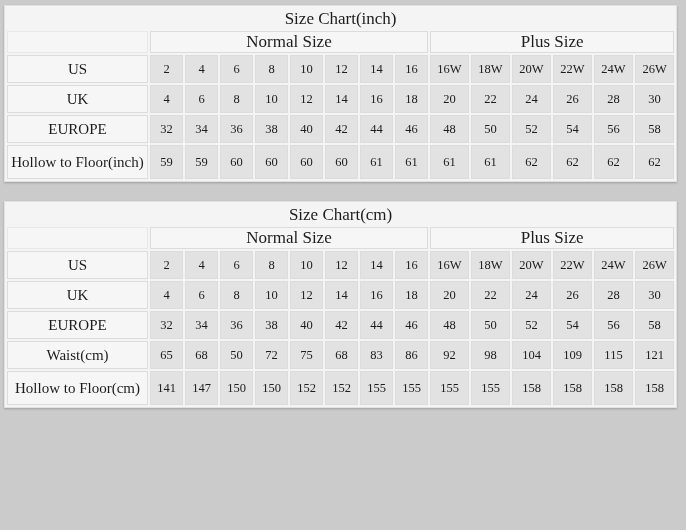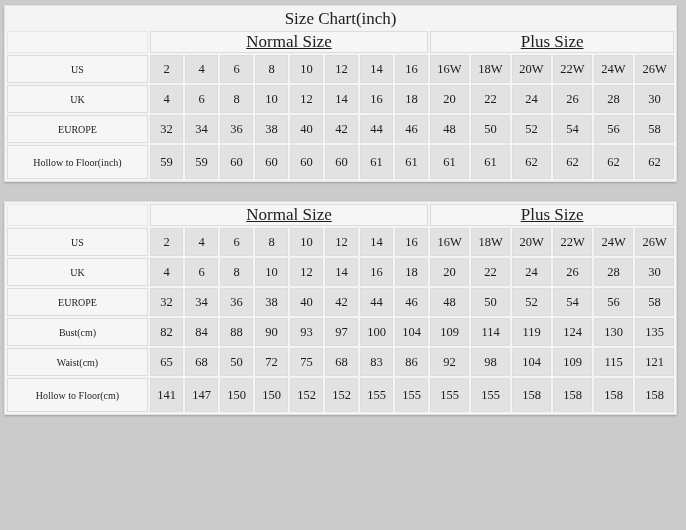--- a/index.html
+++ b/index.html
@@ -49,25 +49,24 @@
   }
   td.corner-cell {
     background: var(--label-cell-background);
     border: 1px solid #e8e8e8;
   }
   td.group-cell {
     height: 21px;
     font-size: 17px;
     background: var(--label-cell-background);
     border: 1px solid var(--grid-line);
-    text-decoration: underline;
   }
   td.label-cell {
     height: 28px;
-    font-size: 10px;
+    font-size: 15px;
     background: var(--label-cell-background);
     border: 1px solid var(--grid-line);
     margin-top: 39px;
   }
   td.value-cell {
     height: 28px;
     font-size: 12.5px;
     background: var(--value-cell-background);
     border: 1px solid var(--grid-line);
   }
@@ -191,20 +190,23 @@
         <col class="c-normal">
       <col class="c-plus">
         <col class="c-plus">
         <col class="c-plus">
       <col class="c-plus">
         <col class="c-plus">
         <col class="c-plus">
     </colgroup>
     <thead>
       <tr>
+        <td class="title-cell" colspan="15">Size Chart(cm)</td>
+      </tr>
+      <tr>
         <td class="corner-cell"></td>
         <td class="group-cell" colspan="8">Normal Size</td>
         <td class="group-cell" colspan="6">Plus Size</td>
       </tr>
     </thead>
     <tbody>
         <tr>
           <td class="label-cell">US</td>
           <td class="value-cell">2</td>
           <td class="value-cell">4</td>
@@ -249,37 +251,20 @@
           <td class="value-cell">44</td>
           <td class="value-cell">46</td>
           <td class="value-cell">48</td>
           <td class="value-cell">50</td>
           <td class="value-cell">52</td>
           <td class="value-cell">54</td>
           <td class="value-cell">56</td>
           <td class="value-cell">58</td>
         </tr>
         <tr>
-          <td class="label-cell">Bust(cm)</td>
-          <td class="value-cell">82</td>
-          <td class="value-cell">84</td>
-          <td class="value-cell">88</td>
-          <td class="value-cell">90</td>
-          <td class="value-cell">93</td>
-          <td class="value-cell">97</td>
-          <td class="value-cell">100</td>
-          <td class="value-cell">104</td>
-          <td class="value-cell">109</td>
-          <td class="value-cell">114</td>
-          <td class="value-cell">119</td>
-          <td class="value-cell">124</td>
-          <td class="value-cell">130</td>
-          <td class="value-cell">135</td>
-        </tr>
-        <tr>
           <td class="label-cell">Waist(cm)</td>
           <td class="value-cell">65</td>
           <td class="value-cell">68</td>
           <td class="value-cell">50</td>
           <td class="value-cell">72</td>
           <td class="value-cell">75</td>
           <td class="value-cell">68</td>
           <td class="value-cell">83</td>
           <td class="value-cell">86</td>
           <td class="value-cell">92</td>

